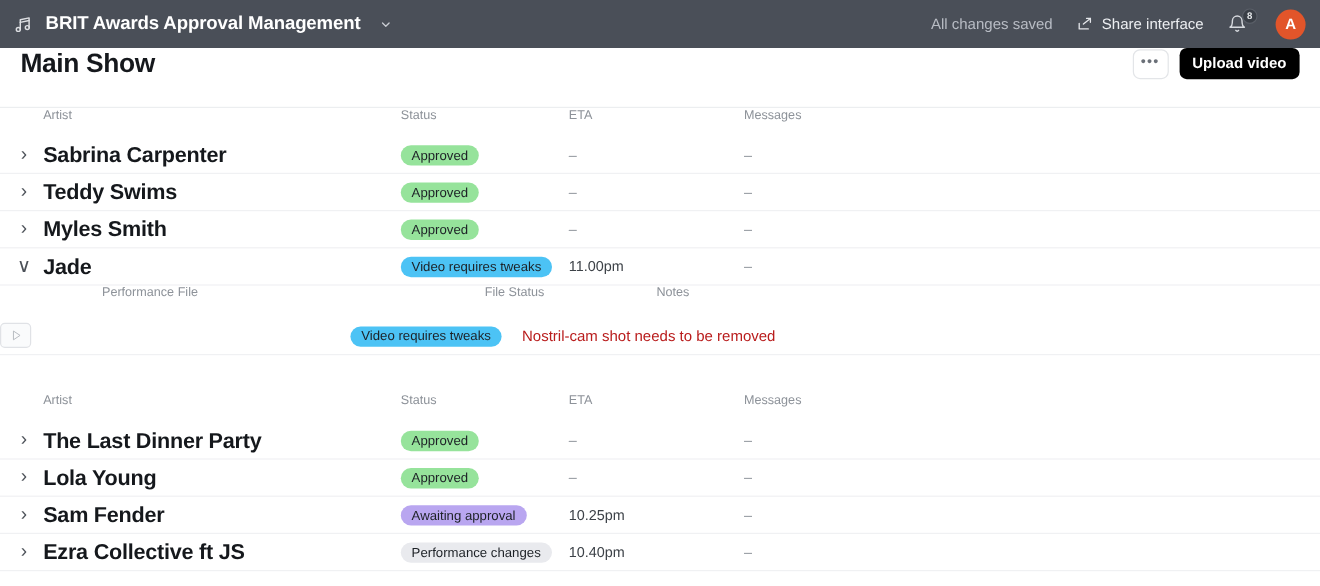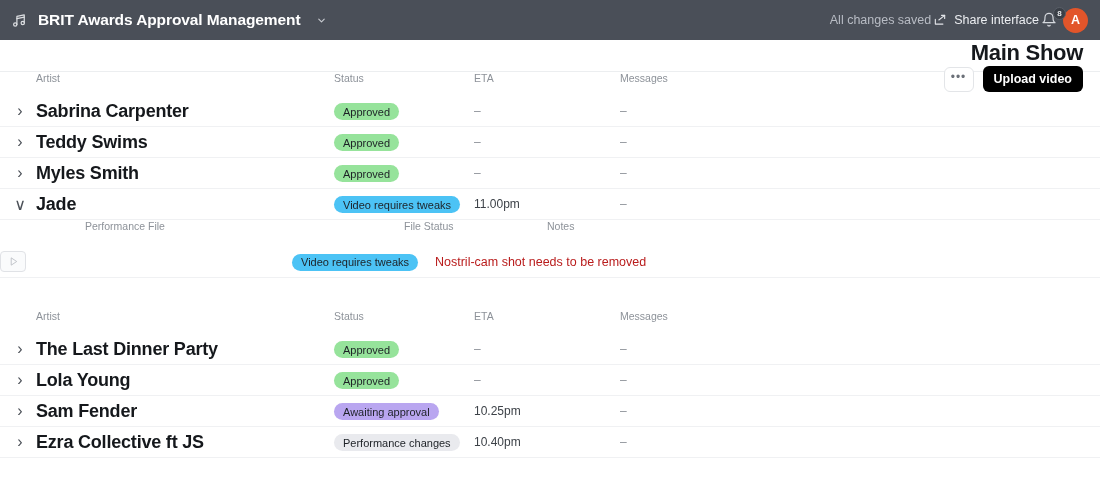--- a/index.html
+++ b/index.html
@@ -19,21 +19,21 @@
     color: #ffffff;
   }
   .appbar-left { display: flex; align-items: center; gap: 10px; }
   .note-icon { width: 18px; height: 18px; display: block; opacity: .92; }
   .app-title {
     font-size: 15.5px; font-weight: bold; letter-spacing: -0.1px;
     color: #ffffff; white-space: nowrap;
   }
   .title-caret { margin-left: 6px; display: inline-flex; align-items: center; }
   .appbar-right {
-    margin-left: auto; display: flex; align-items: center; gap: 2px;
+    margin-left: auto; display: flex; align-items: center; gap: 20px;
   }
   .saved-text { font-size: 12.5px; color: #b8bcc4; white-space: nowrap; }
   .share-btn {
     display: flex; align-items: center; gap: 7px;
     font-size: 12.5px; color: #eceef1; cursor: pointer; white-space: nowrap;
   }
   .bell-wrap { position: relative; width: 20px; height: 20px; cursor: pointer; }
   .badge {
     position: absolute; top: -3px; right: -5px;
     min-width: 13px; height: 13px; border-radius: 50%;
@@ -44,22 +44,22 @@
   .avatar {
     width: 25px; height: 25px; border-radius: 50%;
     background: #e2552a; color: #fff;
     font-size: 12.5px; font-weight: bold;
     display: flex; align-items: center; justify-content: center;
     cursor: pointer;
   }
 
   
   .pagehead {
-    height: 32px; display: flex; align-items: flex-end;
-    padding: 0 17px 0 17px; border-bottom: 1px solid #eceef0; flex-direction: column;
+    height: 50px; display: flex; align-items: flex-start;
+    padding: 0 17px 0 17px; border-bottom: 1px solid #eceef0;
   }
   .page-title {
     font-size: 22px; font-weight: bold; color: #15181c; letter-spacing: -0.3px;
   }
   .pagehead-actions { margin-left: auto; display: flex; align-items: center; gap: 9px; }
   .more-btn {
     width: 30px; height: 25px; border: 1px solid #e3e5e8; border-radius: 6px;
     background: #fff; color: #6b7078; font-size: 12px;
     display: flex; align-items: center; justify-content: center;
     cursor: pointer; letter-spacing: 1px; padding-bottom: 4px;

